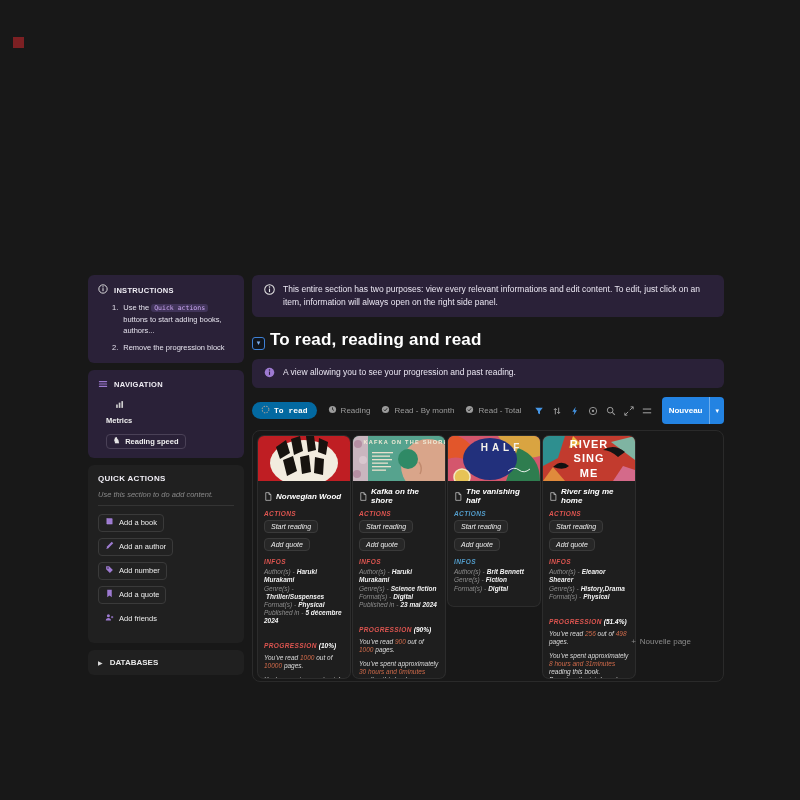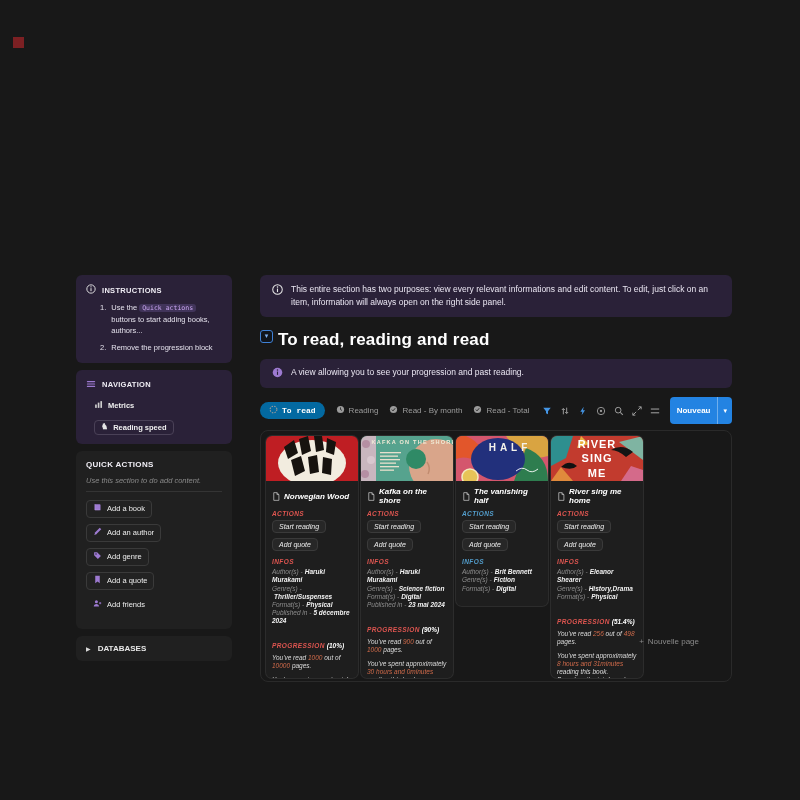--- a/index.html
+++ b/index.html
@@ -1,41 +1,41 @@
 <!DOCTYPE html>
 <html><head>
 <meta charset="utf-8">
 <style>
   * { margin:0; padding:0; box-sizing:border-box; }
   html,body { width:800px; height:800px; background:#181818; font-family:"Liberation Sans", sans-serif; color:#e8e8e8; overflow:hidden; }
   .abs { position:absolute; }
   .red-marker { left:13px; top:37px; width:11px; height:11px; background:#7c2023; }
 
   
-  .sidebar { left:76px; top:275px; width:156px; }
+  .sidebar { left:88px; top:275px; width:156px; }
   .sb-block { border-radius:6px; padding:9px 10px; margin-bottom:7px; }
   .purple-bg { background:#2a2138; }
   .gray-bg { background:#202020; }
   .sb-head { display:flex; align-items:center; gap:6px; font-size:7.5px; font-weight:bold; letter-spacing:.3px; color:#f0eef5; }
   .oli { display:flex; gap:5px; font-size:7.5px; line-height:1.5; color:#e4e1ec; margin:6px 0 0 14px; }
   .oli .num { color:#e4e1ec; }
   code.qa { font-family:"DejaVu Sans Mono", monospace; font-size:6.5px; background:#41345a; color:#c9a5f0; padding:0 3px; border-radius:3px; }
   .nav-item { display:flex; align-items:center; gap:5px; font-size:7.5px; font-weight:bold; color:#efefef; margin-top:9px; width:fit-content; }
   .nav-chip { border:1px solid #4a4157; border-radius:4px; padding:2px 6px; }
   .qa-sub { font-style:italic; color:#8a8a8a; font-size:7.5px; margin:7px 0 6px; }
   .qa-divider { border-top:1px solid #343434; margin:6px 0 8px; }
   .qa-btn { display:flex; align-items:center; gap:5px; width:fit-content; border:1px solid #3a3a3a; border-radius:4px; padding:2.5px 6px; font-size:7.5px; color:#ececec; margin-bottom:6px; background:#222; }
   .db-block { display:flex; align-items:center; gap:7px; padding:8px 10px; }
   .caret { font-size:6px; color:#d8d8d8; }
 
   
-  .main { left:260px; top:275px; width:472px; }
+  .main { left:252px; top:275px; width:472px; }
   .callout { display:flex; gap:8px; background:#2a2138; border-radius:6px; padding:8px 12px; font-size:8.5px; line-height:1.5; color:#eae6f2; }
   .callout .ic { flex:0 0 auto; margin-top:1px; }
-  .heading-row { display:flex; align-items:flex-start; gap:5px; margin:13px 0 9px; }
+  .heading-row { display:flex; align-items:flex-end; gap:5px; margin:13px 0 9px; }
   .toggle-box { width:13px; height:13px; border:1px solid #3f81d6; border-radius:3px; display:flex; align-items:center; justify-content:center; font-size:7px; color:#7eb0ee; background:#10151c; }
   h1.pgh { font-size:17px; font-weight:bold; color:#ffffff; letter-spacing:.2px; }
   .callout.small { padding:7px 12px; }
 
   .toolbar { display:flex; align-items:center; justify-content:space-between; margin-top:9px; }
   .tabs { display:flex; align-items:center; gap:11px; }
   .tab { display:flex; align-items:center; gap:4px; font-size:8px; color:#9b9b9b; }
   .tab.active { background:#0369a1; color:#fff; border-radius:11px; padding:3px 9px; font-weight:bold;font-family:Liberation Mono, monospace; }
   .tb-icons { display:flex; align-items:center; gap:8px; }
   .tb-ic { display:flex; }
@@ -103,21 +103,21 @@
     <div class="sb-head">
       <span class="ic">
         <svg width="10" height="10" viewBox="0 0 12 12">
             <rect x="1" y="2.4" width="10" height="1.4" rx=".7" fill="#9d7ad1"></rect>
             <rect x="1" y="5.3" width="10" height="1.4" rx=".7" fill="#9d7ad1"></rect>
             <rect x="1" y="8.2" width="10" height="1.4" rx=".7" fill="#9d7ad1"></rect>
           </svg>
       </span>
       <span>NAVIGATION</span>
     </div>
-    <div class="nav-item" style="margin-left:8px;">
+    <div class="nav-item" style="margin-left:8px;flex-direction:column;">
       <span class="ic">
         <svg width="9" height="9" viewBox="0 0 12 12">
             <rect x="1.5" y="6" width="2.2" height="4.5" fill="#cfcfcf"></rect>
             <rect x="5" y="3.5" width="2.2" height="7" fill="#cfcfcf"></rect>
             <rect x="8.5" y="1.5" width="2.2" height="9" fill="#cfcfcf"></rect>
           </svg>
       </span>
       <span>Metrics</span>
     </div>
     <div class="nav-item nav-chip" style="margin-left:8px;">
@@ -151,21 +151,21 @@
       </span>
       <span>Add an author</span>
     </div>
     <div class="qa-btn">
       <span class="ic">
         <svg width="9" height="9" viewBox="0 0 12 12">
             <path d="M1.5 1.5h4l5 5-4 4-5-5z" fill="#9d7ad1"></path>
             <circle cx="4" cy="4" r="1" fill="#2a2138"></circle>
           </svg>
       </span>
-      <span>Add genre</span>
+      <span>Add number</span>
     </div>
     <div class="qa-btn">
       <span class="ic">
         <svg width="9" height="9" viewBox="0 0 12 12">
             <path d="M3 1h6v10L6 8.5 3 11z" fill="#9d7ad1"></path>
           </svg>
       </span>
       <span>Add a quote</span>
     </div>
     <div class="qa-btn" style="border-color:transparent; background:transparent;">

